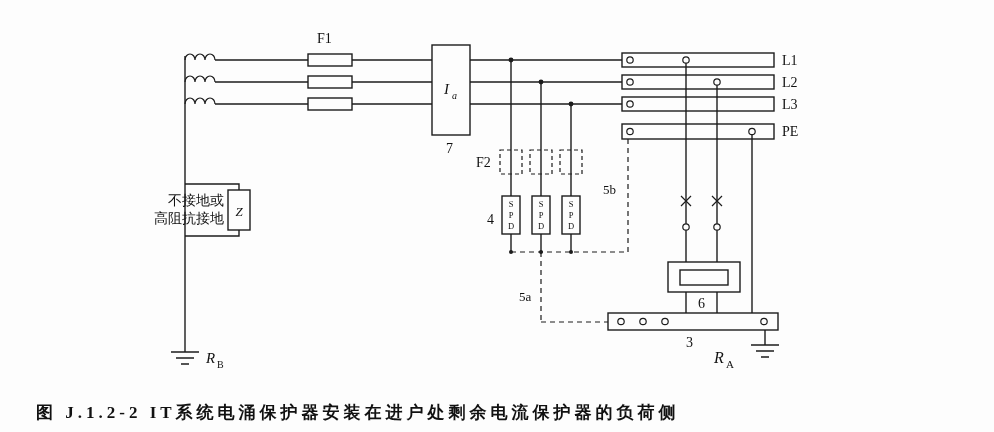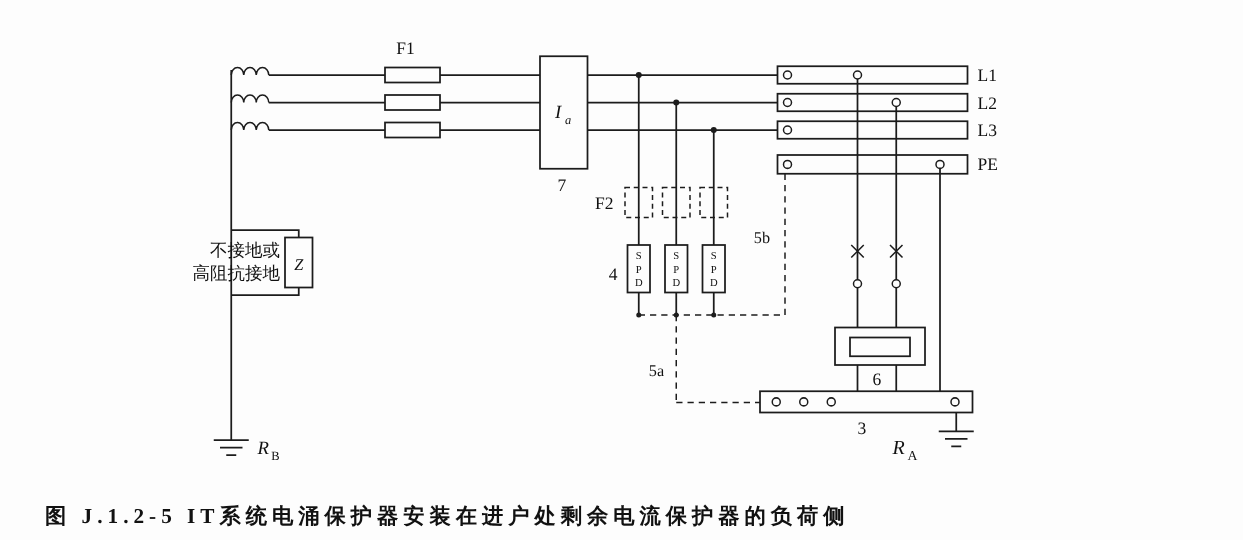--- a/index.html
+++ b/index.html
@@ -187,14 +187,14 @@
     <text x="217" y="368" font-size="10">B</text>
     <text x="714" y="363" font-size="16" font-style="italic">R</text>
     <text x="726" y="368" font-size="11">A</text>
 
     <text x="782" y="65" font-size="14">L1</text>
     <text x="782" y="87" font-size="14">L2</text>
     <text x="782" y="109" font-size="14">L3</text>
     <text x="782" y="136" font-size="14">PE</text>
   </svg>
 
-  <div class="caption">图 J.1.2-5 IT系统电涌保护器安装在进户处剩余电流保护器的负荷侧</div>
+  <div class="caption">图 J.1.2-2 IT系统电涌保护器安装在进户处剩余电流保护器的负荷侧</div>
 </div>
 
 </body></html>

